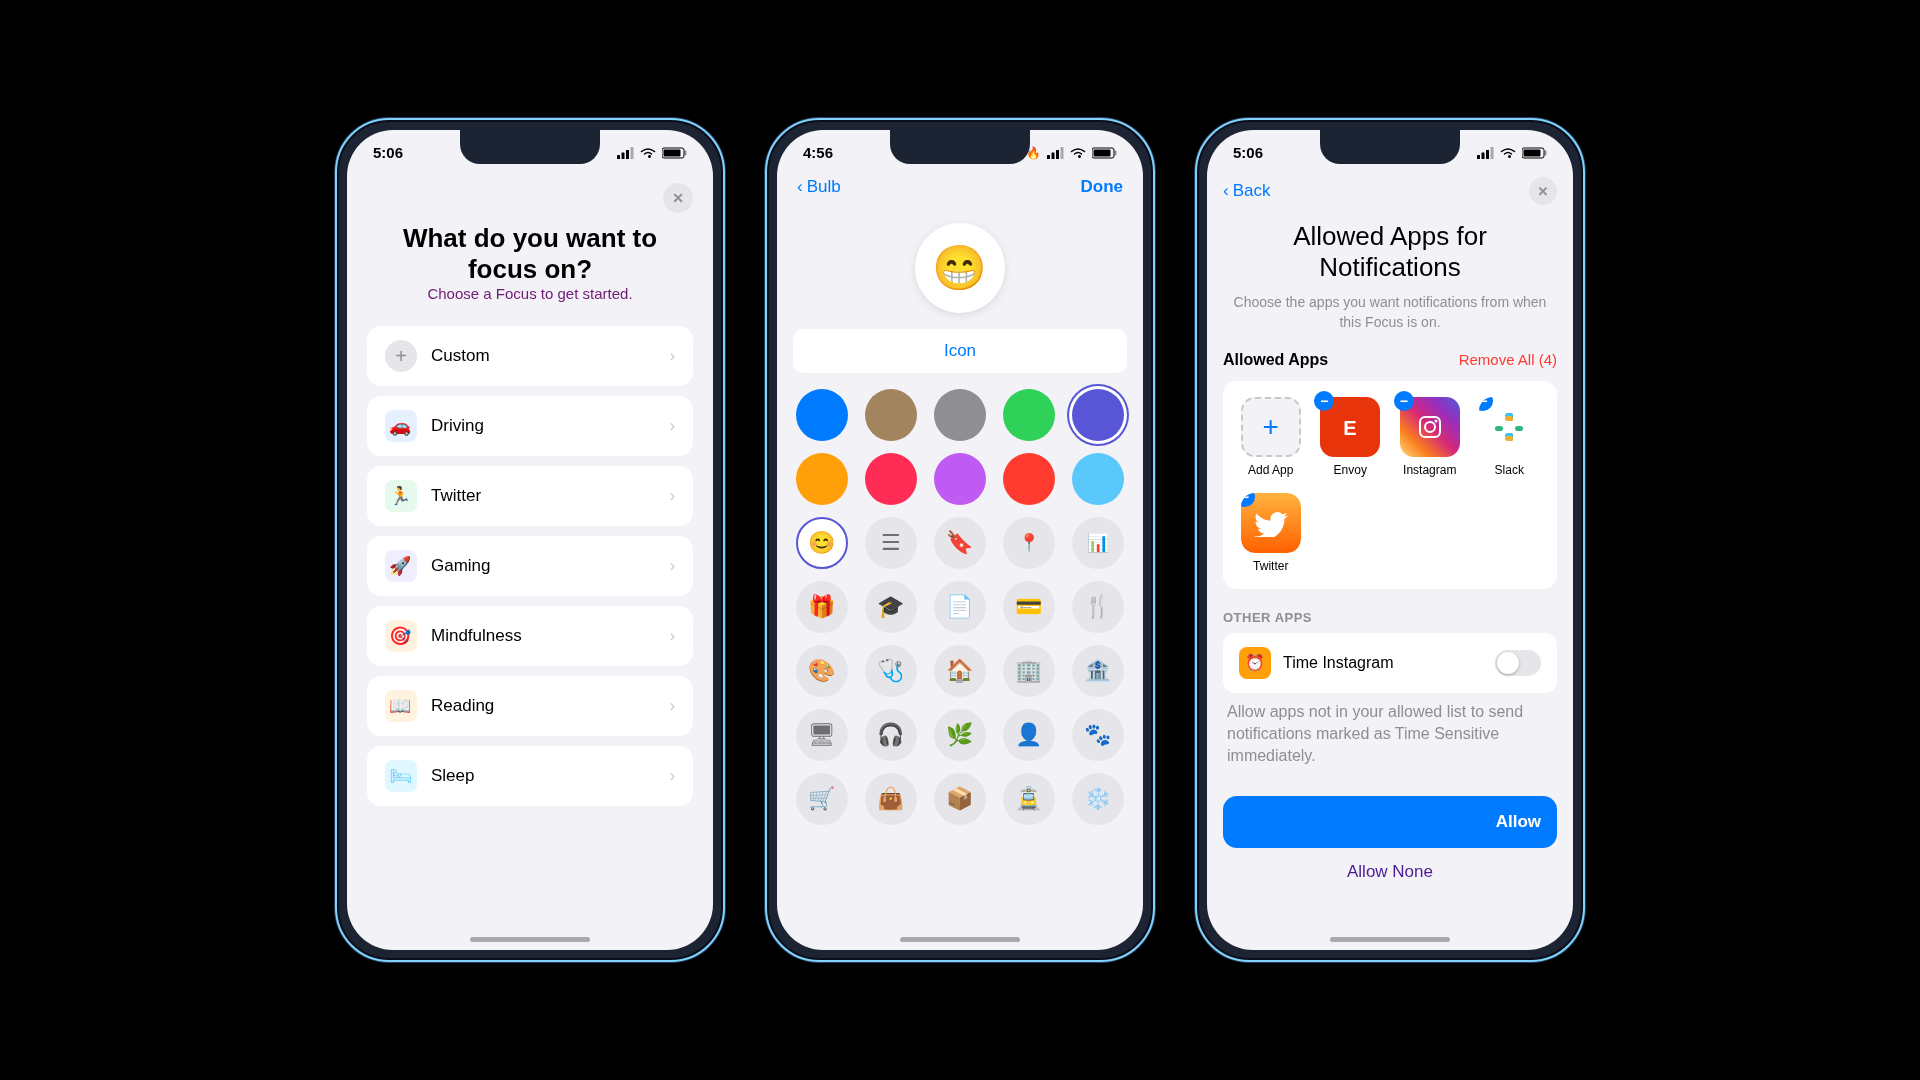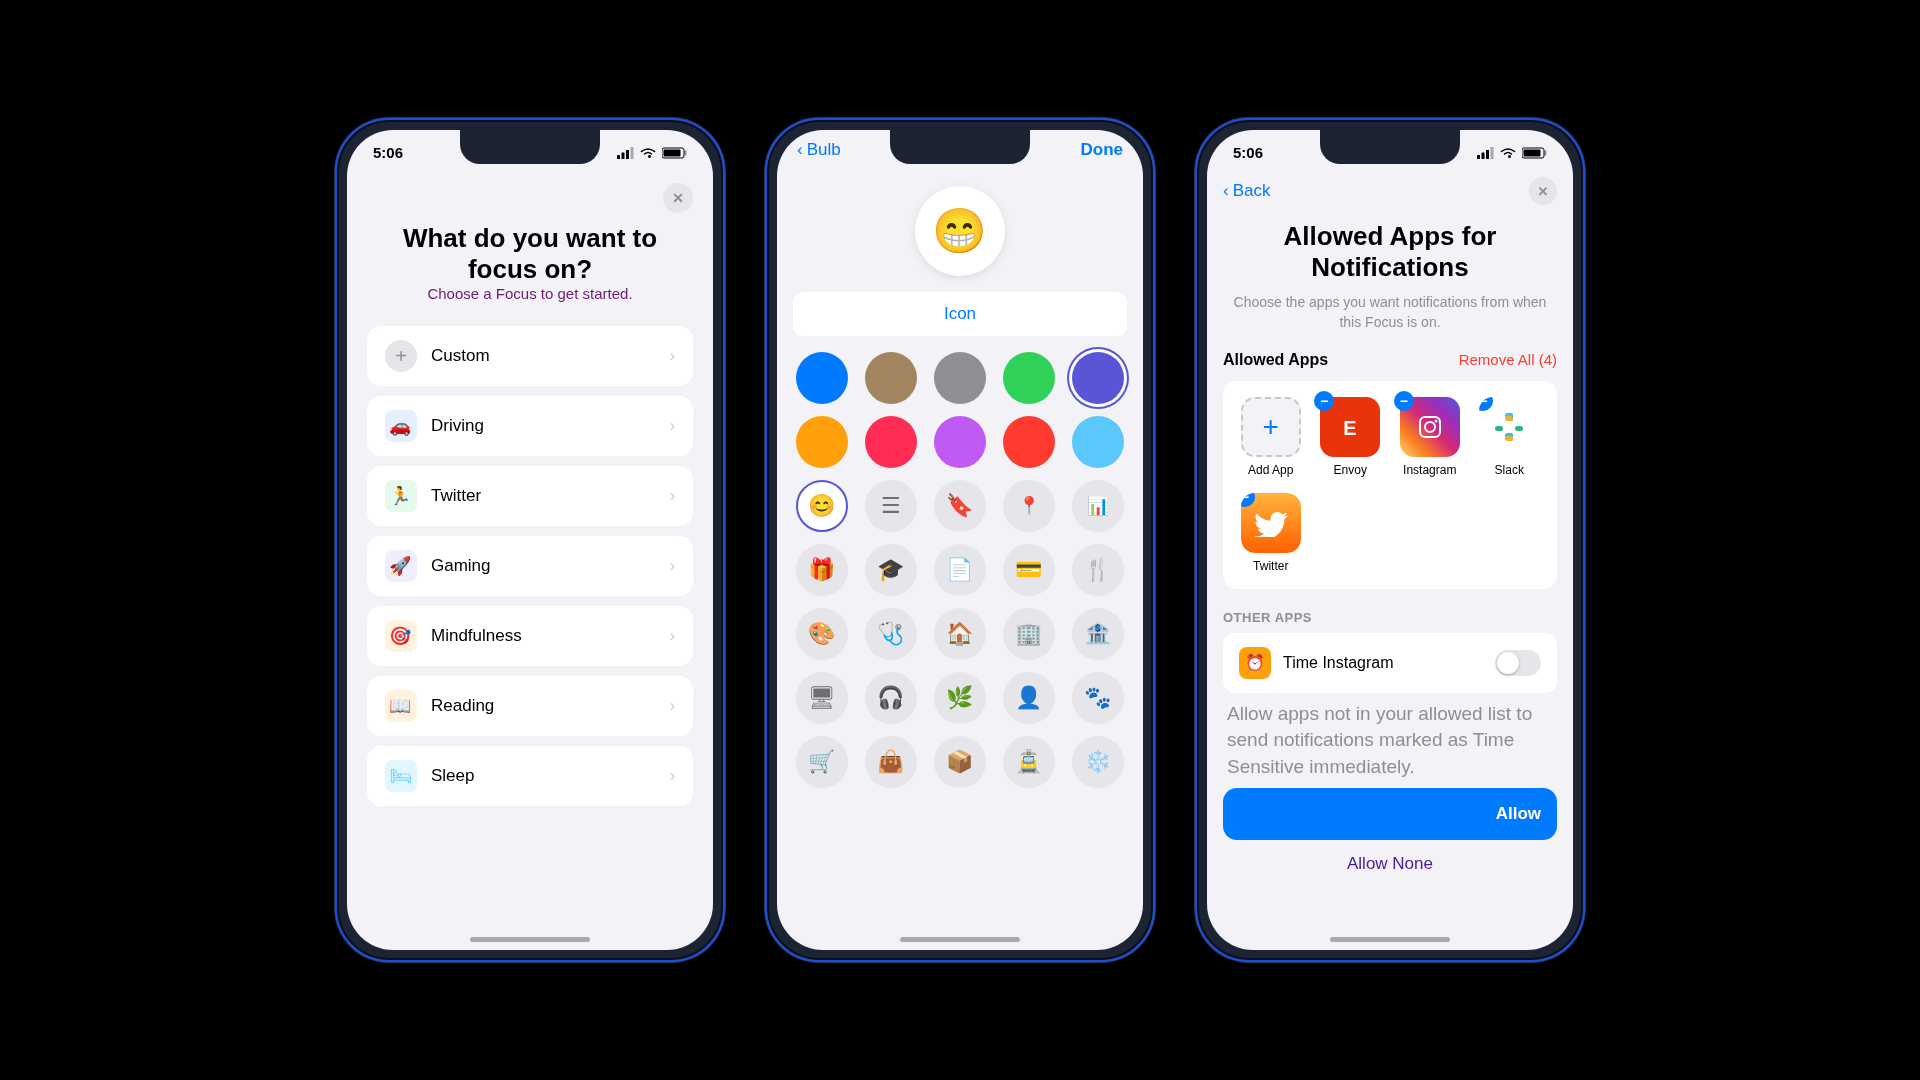--- a/index.html
+++ b/index.html
@@ -19,21 +19,21 @@
       align-items: center;
       justify-content: center;
     }
     
     .iphone {
       width: 390px;
       height: 844px;
       background: #1c2333;
       border-radius: 54px;
       position: relative;
-      border: 2px solid #1d4ed8;
+      border: 2px solid #7dd3fc;
       box-shadow: 0 0 0 1px #2a3a5a, inset 0 0 0 2px #0a0e1a;
       overflow: hidden;
     }
     .iphone-screen {
       position: absolute;
       top: 10px;
       left: 10px;
       right: 10px;
       bottom: 10px;
       background: #fff;
@@ -226,21 +226,21 @@
     .screen3-close {
       width: 28px; height: 28px;
       background: #e5e5ea;
       border-radius: 50%;
       display: flex; align-items: center; justify-content: center;
       font-size: 13px; color: #8e8e93; font-weight: 700; cursor: pointer;
     }
     .screen3-content { padding: 10px 16px 16px; }
     .screen3-title {
       font-size: 26px;
-      font-weight: 700;
+      font-weight: 400;
       color: #000;
       text-align: center;
       line-height: 1.2;
       margin-bottom: 10px;
     }
     .screen3-subtitle {
       font-size: 14px;
       color: #8e8e93;
       text-align: center;
       margin-bottom: 18px;
@@ -330,23 +330,23 @@
     .toggle::after {
       content: '';
       position: absolute;
       top: 2px; left: 2px;
       width: 22px; height: 22px;
       background: #fff;
       border-radius: 50%;
       box-shadow: 0 1px 3px rgba(0,0,0,0.3);
     }
     .ts-description {
-      font-size: 19px;
+      font-size: 16px;
       color: #8e8e93;
-      padding: 0 4px 8px;
+      padding: 0 4px 28px;
       line-height: 1.4;
     }
     .allow-btn {
       width: 100%;
       background: #007aff;
       color: #fff;
       border: none;
       border-radius: 14px;
       padding: 16px;
       font-size: 17px;
@@ -482,20 +482,42 @@
           </div>
         </div>
       </div>
       <div class="home-indicator"></div>
     </div>
   </div>
 
   <div class="iphone">
     <div class="iphone-screen screen2">
       <div class="notch"></div>
+      <div class="status-bar">
+        <span class="time">4:56</span>
+        <div class="status-icons">
+          <span style="font-size:12px;">🔥</span>
+          <svg width="17" height="12" viewBox="0 0 17 12">
+            <rect x="0" y="8" width="3" height="4" rx="0.5" fill="#000"></rect>
+            <rect x="4.5" y="5.5" width="3" height="6.5" rx="0.5" fill="#000"></rect>
+            <rect x="9" y="3" width="3" height="9" rx="0.5" fill="#000"></rect>
+            <rect x="13.5" y="0" width="3" height="12" rx="0.5" fill="#000" opacity="0.3"></rect>
+          </svg>
+          <svg width="16" height="12" viewBox="0 0 16 12">
+            <path d="M8 9.5 a1.5 1.5 0 1 1 0 .01" fill="#000"></path>
+            <path d="M4.5 7 Q8 4 11.5 7" stroke="#000" stroke-width="1.5" fill="none" stroke-linecap="round"></path>
+            <path d="M1.5 4.5 Q8 -0.5 14.5 4.5" stroke="#000" stroke-width="1.5" fill="none" stroke-linecap="round"></path>
+          </svg>
+          <svg width="25" height="12" viewBox="0 0 25 12">
+            <rect x="0" y="1" width="22" height="10" rx="2" stroke="#000" stroke-width="1" fill="none"></rect>
+            <rect x="22.5" y="3.5" width="2" height="5" rx="1" fill="#000" opacity="0.4"></rect>
+            <rect x="1.5" y="2.5" width="17" height="7" rx="1" fill="#000"></rect>
+          </svg>
+        </div>
+      </div>
       <div class="icon-picker-nav">
         <div class="nav-back">
           <span>‹</span>
           <span>Bulb</span>
         </div>
         <div class="nav-done">Done</div>
       </div>
       <div class="icon-preview-area">
         <div class="icon-preview-circle">
           <span>😁</span>

